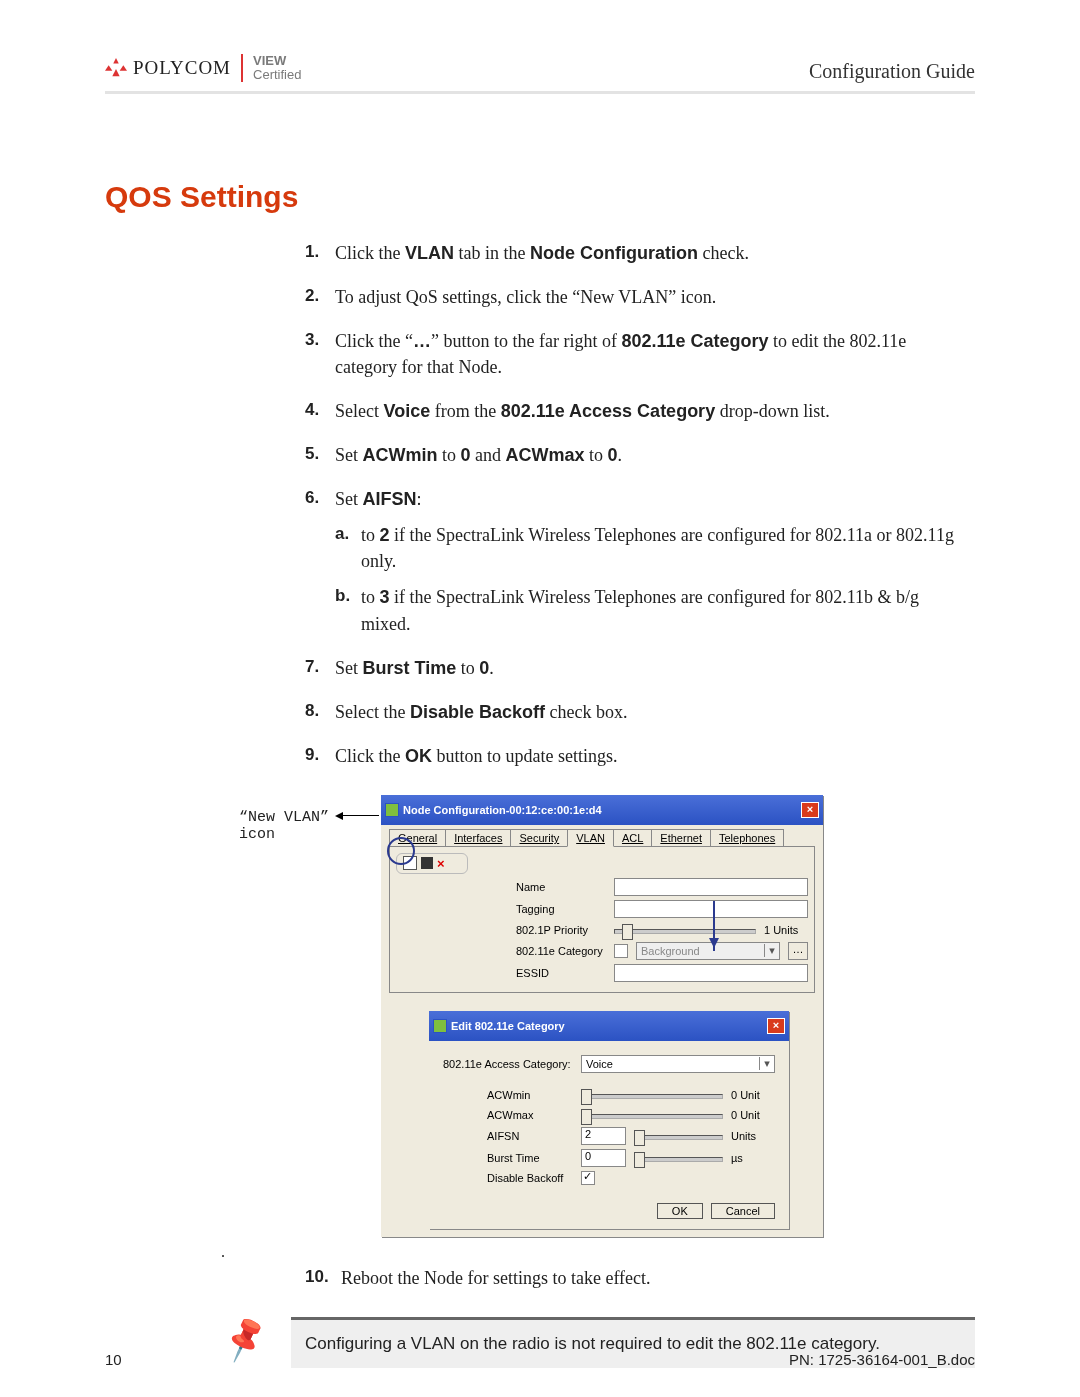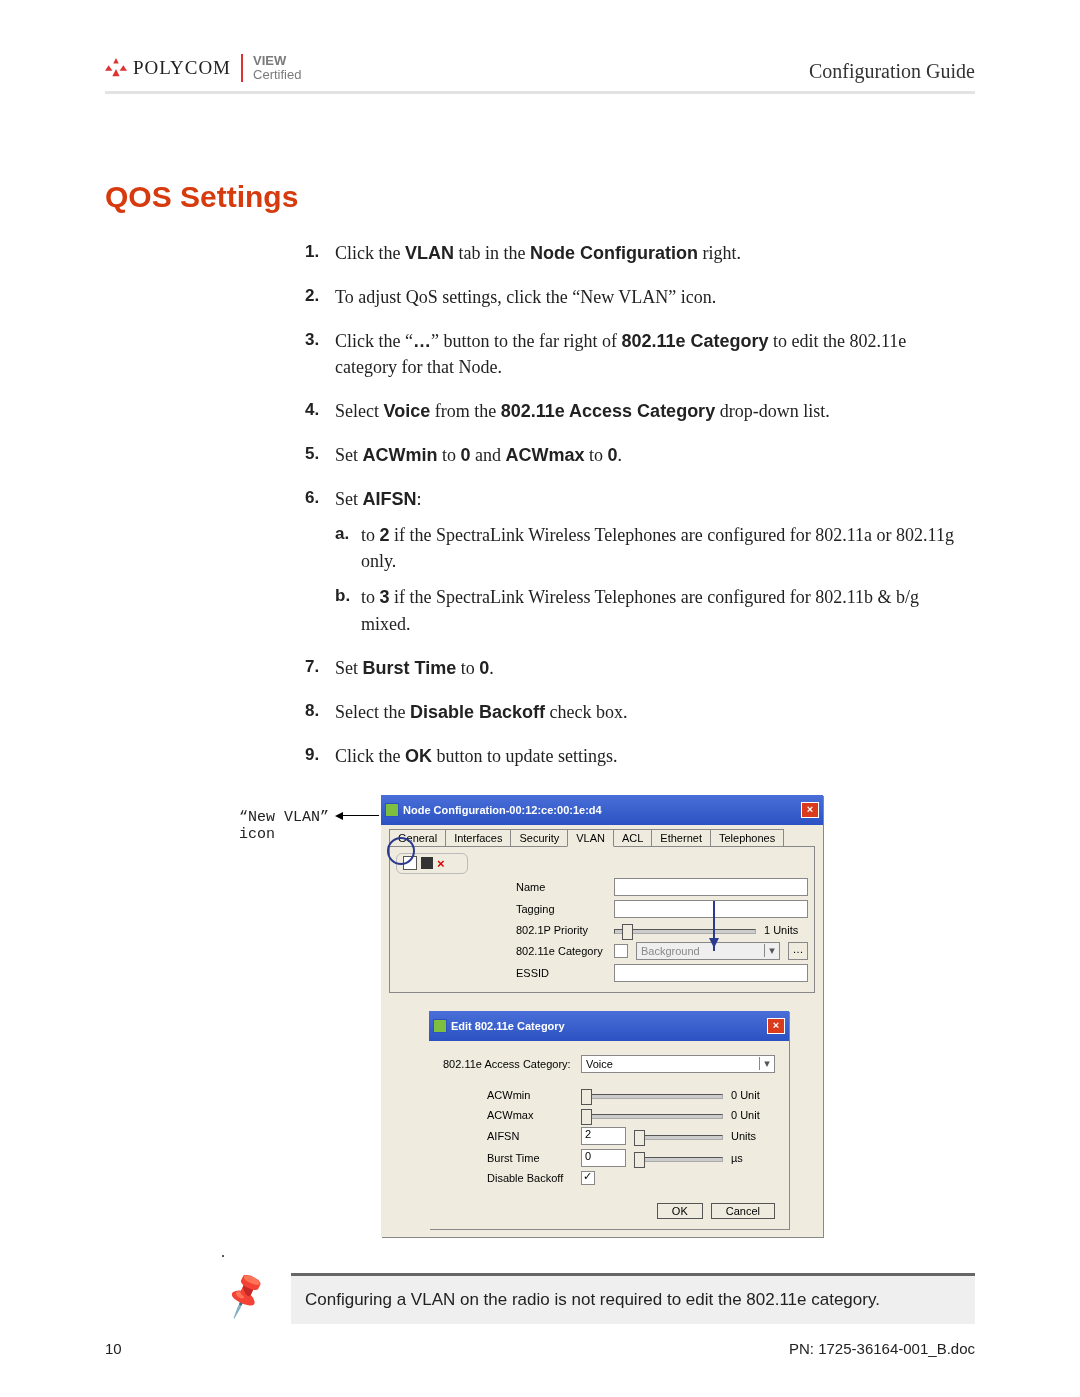--- a/index.html
+++ b/index.html
@@ -175,20 +175,21 @@
     border-bottom: 1px solid #888;
   }
   .tab {
     padding: 2px 8px;
     border: 1px solid #888;
     border-bottom: none;
     background: #efebde;
     margin-right: -1px;
     font-size: 11px;
     position: relative;
+    text-decoration: underline;
   }
   .tab.active {
     background: #efebde;
     z-index: 2;
     border-bottom: 1px solid #efebde;
     margin-bottom: -1px;
   }
   .tabpage {
     border: 1px solid #888;
     border-top: none;
@@ -395,21 +396,21 @@
     </div>
     <div class="conf-guide">Configuration Guide</div>
   </div>
 
   <div class="body-col">
     <h2 class="section-title">QOS Settings</h2>
 
     <ol class="steps">
       <li>
         <span class="num">1.</span>
-        <span>Click the </span><strong class="ui">VLAN</strong><span> tab in the </span><strong class="ui">Node Configuration</strong><span> right.</span>
+        <span>Click the </span><strong class="ui">VLAN</strong><span> tab in the </span><strong class="ui">Node Configuration</strong><span> check.</span>
       </li>
       <li>
         <span class="num">2.</span>
         <span>To adjust QoS settings, click the “New VLAN” icon.</span>
       </li>
       <li>
         <span class="num">3.</span>
         <span>Click the “</span><strong class="ui">…</strong><span>” button to the far right of </span><strong class="ui">802.11e Category</strong><span> to edit the 802.11e category for that Node.</span>
       </li>
       <li>
@@ -573,20 +574,24 @@
             </div>
           </div>
         </div>
       </div>
 
       <span class="circled circ-new"></span>
       <span class="arrow-to-more"></span>
     </div>
     <div class="dot-after">.</div>
 
+    <div class="step10">
+      <span class="num">10.</span>
+      <span>Reboot the Node for settings to take effect.</span>
+    </div>
 
     <div class="note-wrap">
       <span class="pin-icon">📌</span>
       <div class="note-box">Configuring a VLAN on the radio is not required to edit the 802.11e category.</div>
     </div>
   </div>
 
   <div class="footer">
     <span>10</span>
     <span>PN: 1725-36164-001_B.doc</span>

